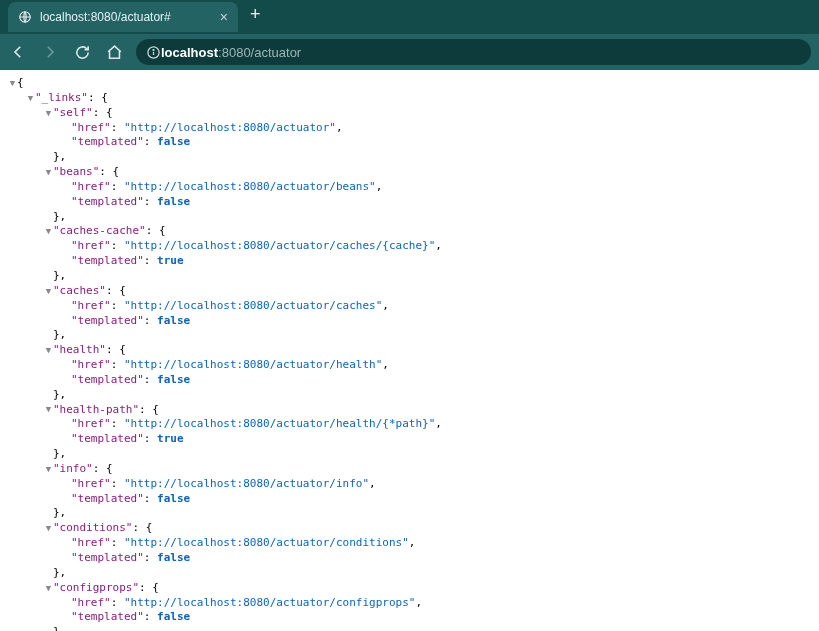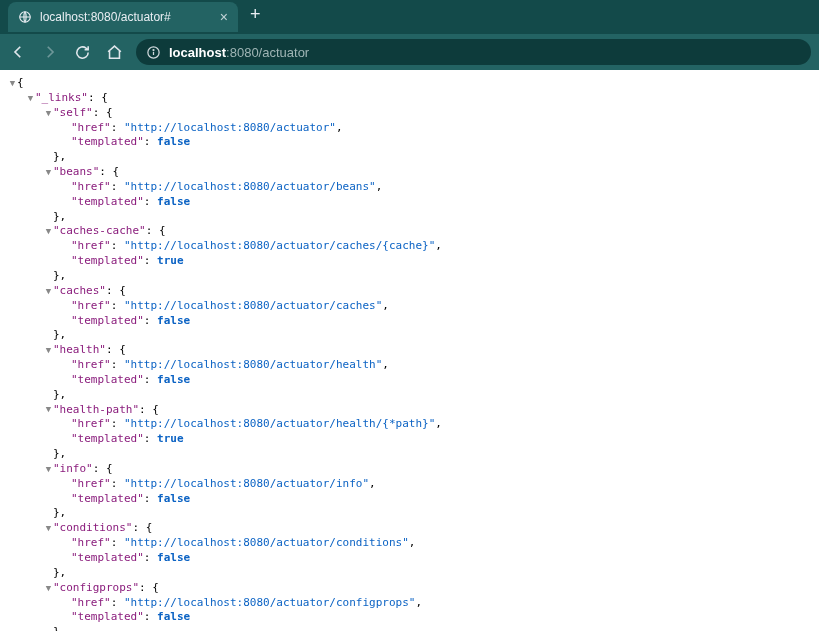--- a/index.html
+++ b/index.html
@@ -7,21 +7,21 @@
   .chrome-top { background: #134a4a; }
   .tab-bar { display: flex; align-items: center; padding-left: 8px; height: 34px; }
   .tab { display: flex; align-items: center; background: #236363; color: #e9eef3; font-size: 12px; padding: 0 10px; height: 30px; border-radius: 8px 8px 0 0; width: 230px; gap: 8px; }
   .tab-icon { width: 14px; height: 14px; }
   .tab-title { flex: 1; white-space: nowrap; overflow: hidden; }
   .tab-close { font-size: 14px; opacity: .8; cursor: pointer; }
   .newtab { color: #e9eef3; font-size: 18px; margin-left: 12px; margin-bottom: 6px; cursor: pointer; }
   .addr-bar { display: flex; align-items: center; background: #236363; height: 36px; padding: 0 8px; gap: 12px; }
   .nav-btn { width: 20px; height: 20px; color: #dfe6eb; cursor: pointer; display: flex; align-items: center; justify-content: center; }
   .nav-btn.dim { opacity: .4; }
-  .url-box { flex: 1; display: flex; align-items: center; background: #0d3b3b; border-radius: 14px; height: 26px; padding: 0 10px; gap: 8px; color: #cfd8dc; font-size: 13px; }
+  .url-box { flex: 1; display: flex; align-items: center; background: #0d3b3b; border-radius: 14px; height: 26px; padding: 0 10px; color: #cfd8dc; font-size: 13px; }
   .url-info { width: 15px; height: 15px; }
   .url-text { color: #9fb5b5; }
   .url-text .host { color: #fff; font-weight: 600; }
   .content { padding: 6px 8px 20px 8px; font-family: "Lucida Console", Monaco, monospace; font-size: 11px; line-height: 1.35; color: #000; }
   .row { white-space: nowrap; }
   .toggle { display: inline-block; width: 9px; text-align: center; color: #888; font-size: 9px; vertical-align: middle; cursor: pointer; user-select: none; }
   .sp { display: inline-block; width: 9px; }
   .key { color: #8a1c7c; }
   .str { color: #0c63c4; }
   .bool { color: #0c63c4; font-weight: bold; }

